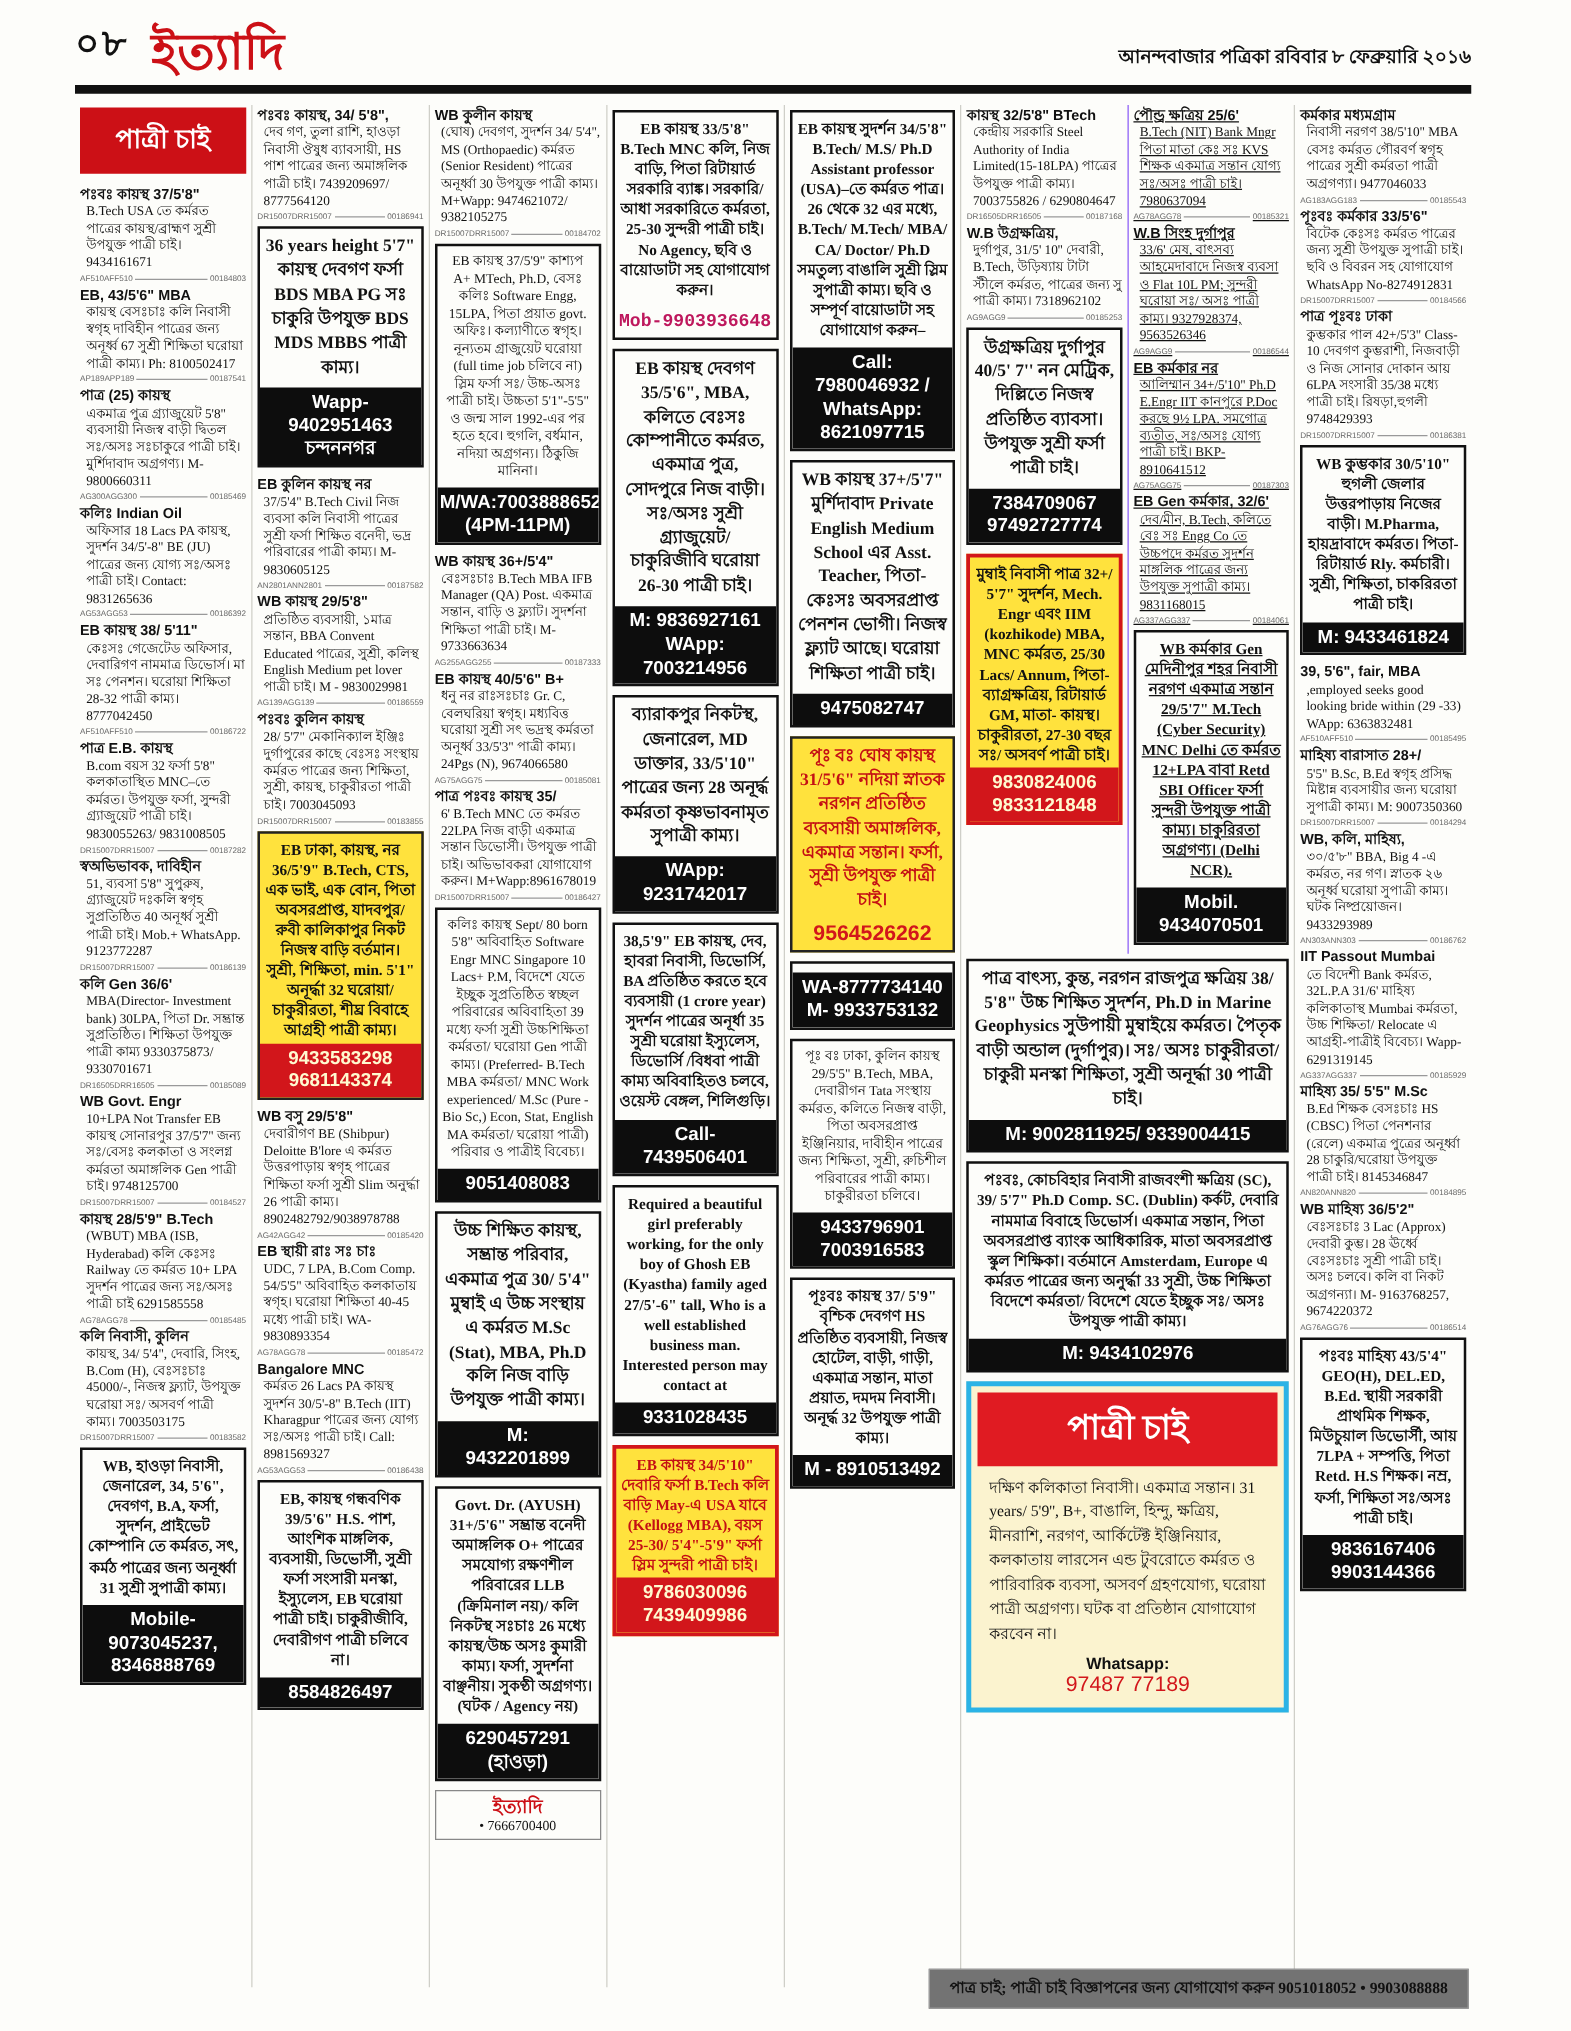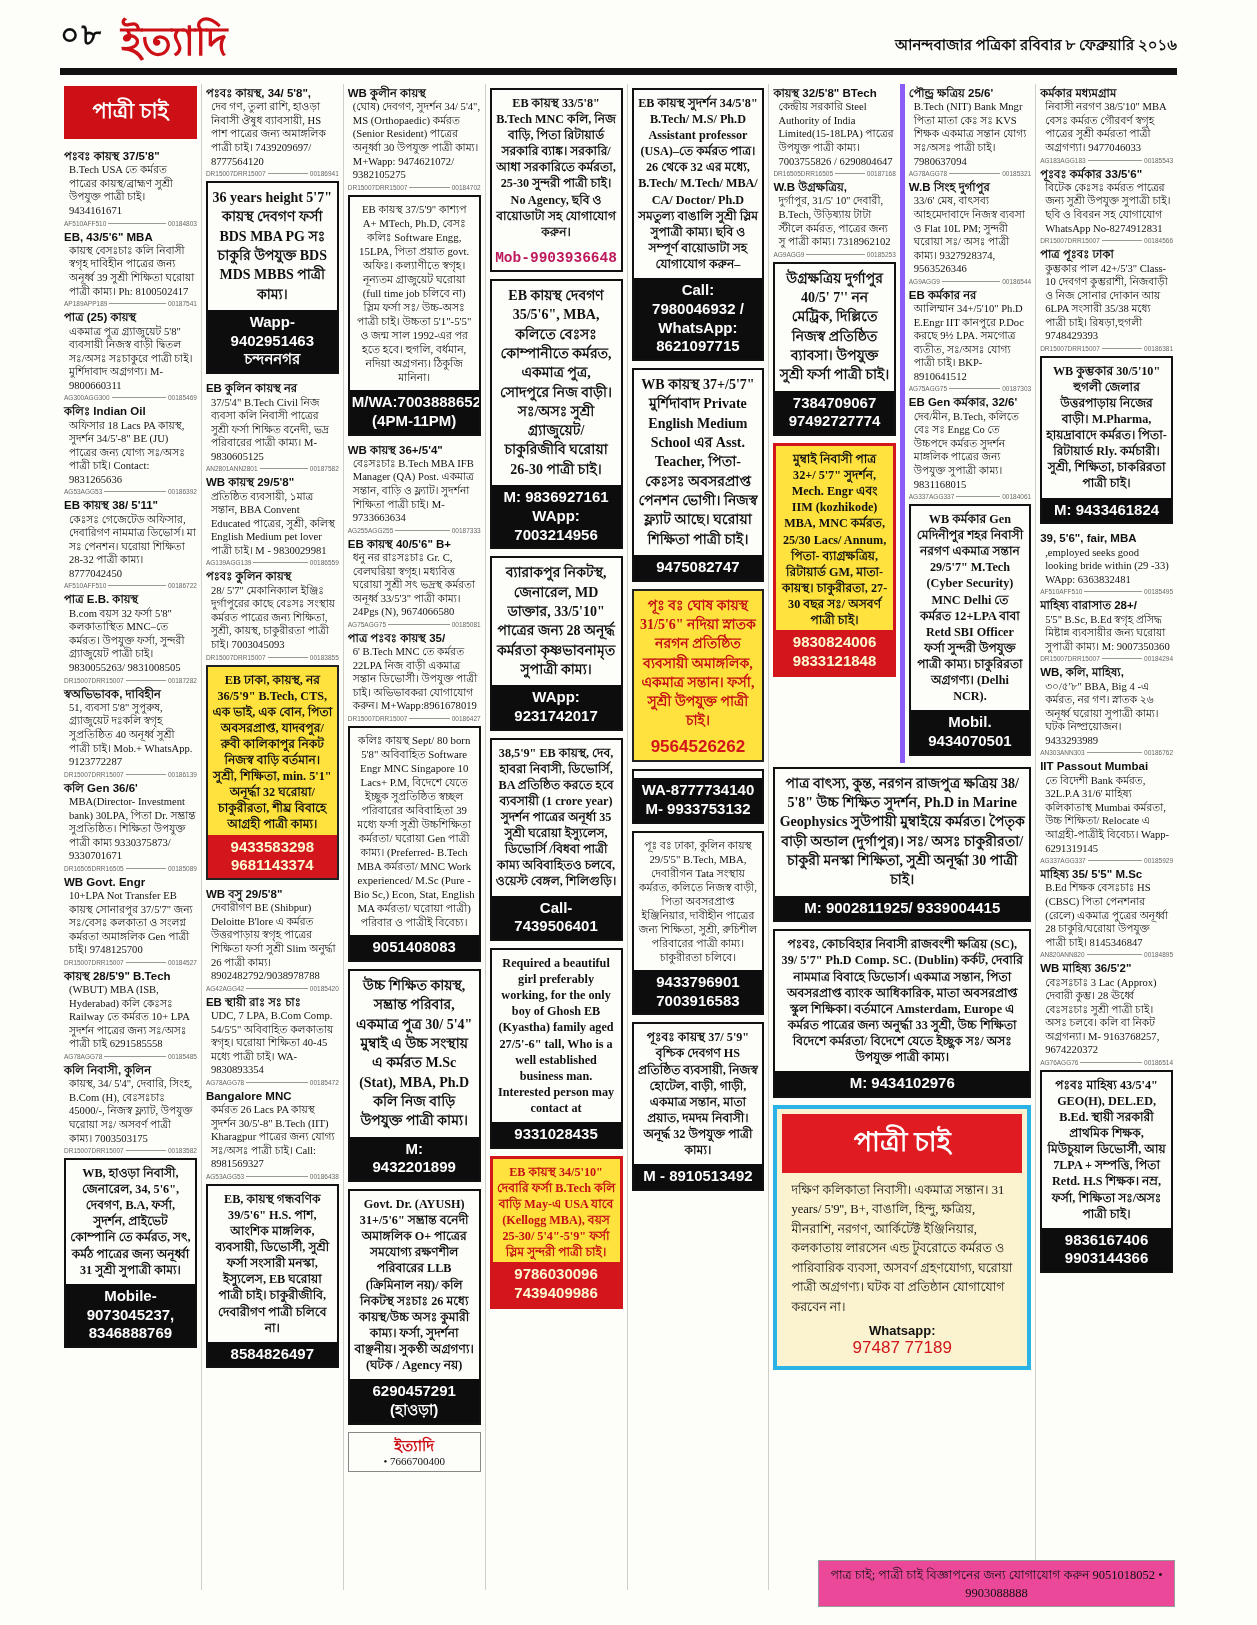--- a/index.html
+++ b/index.html
@@ -15,21 +15,21 @@
             font-family:"Liberation Serif",serif; }
   .edition{ margin-left:auto; font-size:15px; font-weight:bold; padding-bottom:4px; }
   .rule   { height:7px; background:#111; margin-top:6px; }
   
   .cols { display:flex; height:1506px; overflow:hidden; margin-top:8px; }
   .col  { flex:1 1 0; padding:0 4px; overflow:hidden; border-left:1px solid #cfcfc8; }
   .col:first-child { border-left:none; }
   .colgroup { flex:2 2 0; display:flex; flex-direction:column; border-left:1px solid #cfcfc8; overflow:hidden;}
   .subcols { display:flex; }
   .subcol { flex:1 1 0; padding:0 4px; overflow:hidden; }
-  .subcol + .subcol { border-left:5px solid #8b5cf6; }
+  .subcol + .subcol { border-left:1px solid #8b5cf6;text-decoration:underline; }
   .widezone { padding:0 4px; }
   
   .ad { margin:2px 0 3px; }
   .ad-title { font-weight:bold; font-size:11.5px; line-height:1.25;
               font-family:"Liberation Sans",sans-serif; }
   .plain .ad-body { font-size:10.6px; line-height:1.28; padding-left:5px; }
   .ad-code { display:flex; align-items:center; gap:2px; font-size:6.5px; color:#666;
              font-family:"Liberation Sans",sans-serif; margin:2px 0 1px; }
   .ad-code .dash { flex:1; border-top:1px solid #999; }
   
@@ -63,23 +63,23 @@
   .blue .ad-body { font-size:12.6px; line-height:1.55; padding:0 14px 6px; }
   .ad-wa-label { text-align:center; font-weight:bold; font-size:13px;
                  font-family:"Liberation Sans",sans-serif; }
   .ad-wa-number{ text-align:center; font-weight:normal; font-size:17px; color:#d2161b;
                  font-family:"Liberation Sans",sans-serif; }
   
   .itc { border:1px solid #888; padding:4px; }
   .itc .ad-title { color:#cc1016; font-size:15px; font-family:"Liberation Serif",serif; }
   .itc .ad-body { font-size:11px; }
   
-  .footer-strip { position:absolute; right:82px; bottom:18px; width:357px;
-                  border:1px solid #999; background:#ec4899; font-size:12.5px;
-                  font-weight:normal; padding:5px 8px; text-align:center; }
+  .footer-strip { position:absolute; right:82px; bottom:18px; width:432px;
+                  border:1px solid #999; background:#737373; font-size:12.5px;
+                  font-weight:bold; padding:5px 8px; text-align:center; }
 </style>
 </head>
 <body>
 
 <div class="page">
   <header>
     <div class="ph-row">
       <span class="pageno">০৮</span>
       <span class="brand">ইত্যাদি</span>
       <span class="edition">আনন্দবাজার পত্রিকা রবিবার ৮ ফেব্রুয়ারি ২০১৬</span>
@@ -94,21 +94,21 @@
           <div class="ad-title">পঃবঃ কায়স্থ 37/5'8"</div>
           <div class="ad-body">B.Tech USA তে কর্মরত পাত্রের কায়স্থ/ব্রাহ্মণ সুশ্রী উপযুক্ত পাত্রী চাই। 9434161671</div>
           <div class="ad-code">
             <span>AF510AFF510</span>
             <span class="dash"></span>
             <span>00184803</span>
           </div>
         </article>
         <article class="ad plain">
           <div class="ad-title">EB, 43/5'6" MBA</div>
-          <div class="ad-body">কায়স্থ বেসঃচাঃ কলি নিবাসী স্বগৃহ দাবিহীন পাত্রের জন্য অনূর্ধ্ব 39 সুশ্রী শিক্ষিতা ঘরোয়া পাত্রী কাম্য। Ph: 8100502417</div>
+          <div class="ad-body">কায়স্থ বেসঃচাঃ কলি নিবাসী স্বগৃহ দাবিহীন পাত্রের জন্য অনূর্ধ্ব 67 সুশ্রী শিক্ষিতা ঘরোয়া পাত্রী কাম্য। Ph: 8100502417</div>
           <div class="ad-code">
             <span>AP189APP189</span>
             <span class="dash"></span>
             <span>00187541</span>
           </div>
         </article>
         <article class="ad plain">
           <div class="ad-title">পাত্র (25) কায়স্থ</div>
           <div class="ad-body">একমাত্র পুত্র গ্র্যাজুয়েট 5'8" ব্যবসায়ী নিজস্ব বাড়ী দ্বিতল সঃ/অসঃ সঃচাকুরে পাত্রী চাই। মুর্শিদাবাদ অগ্রগণ্য। M-9800660311</div>
           <div class="ad-code">

